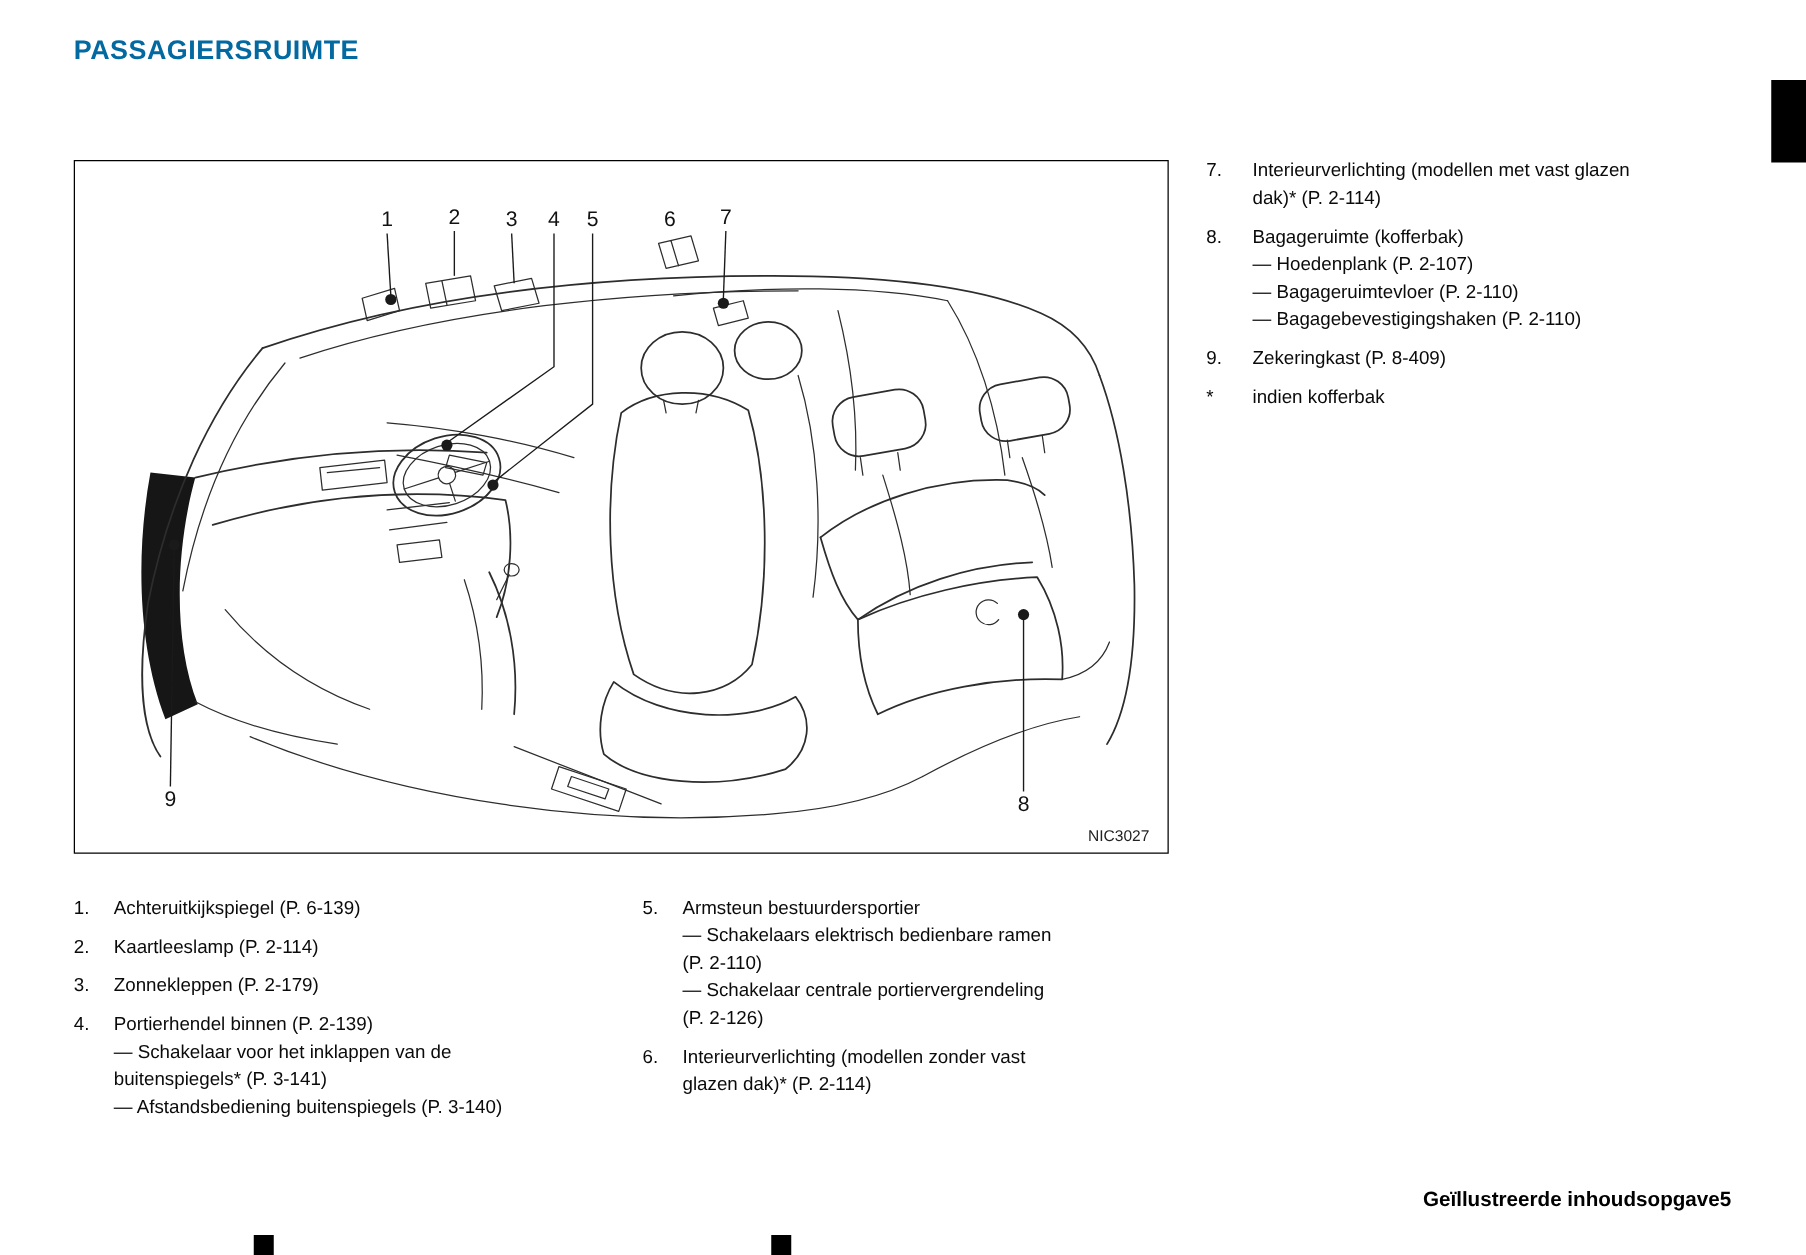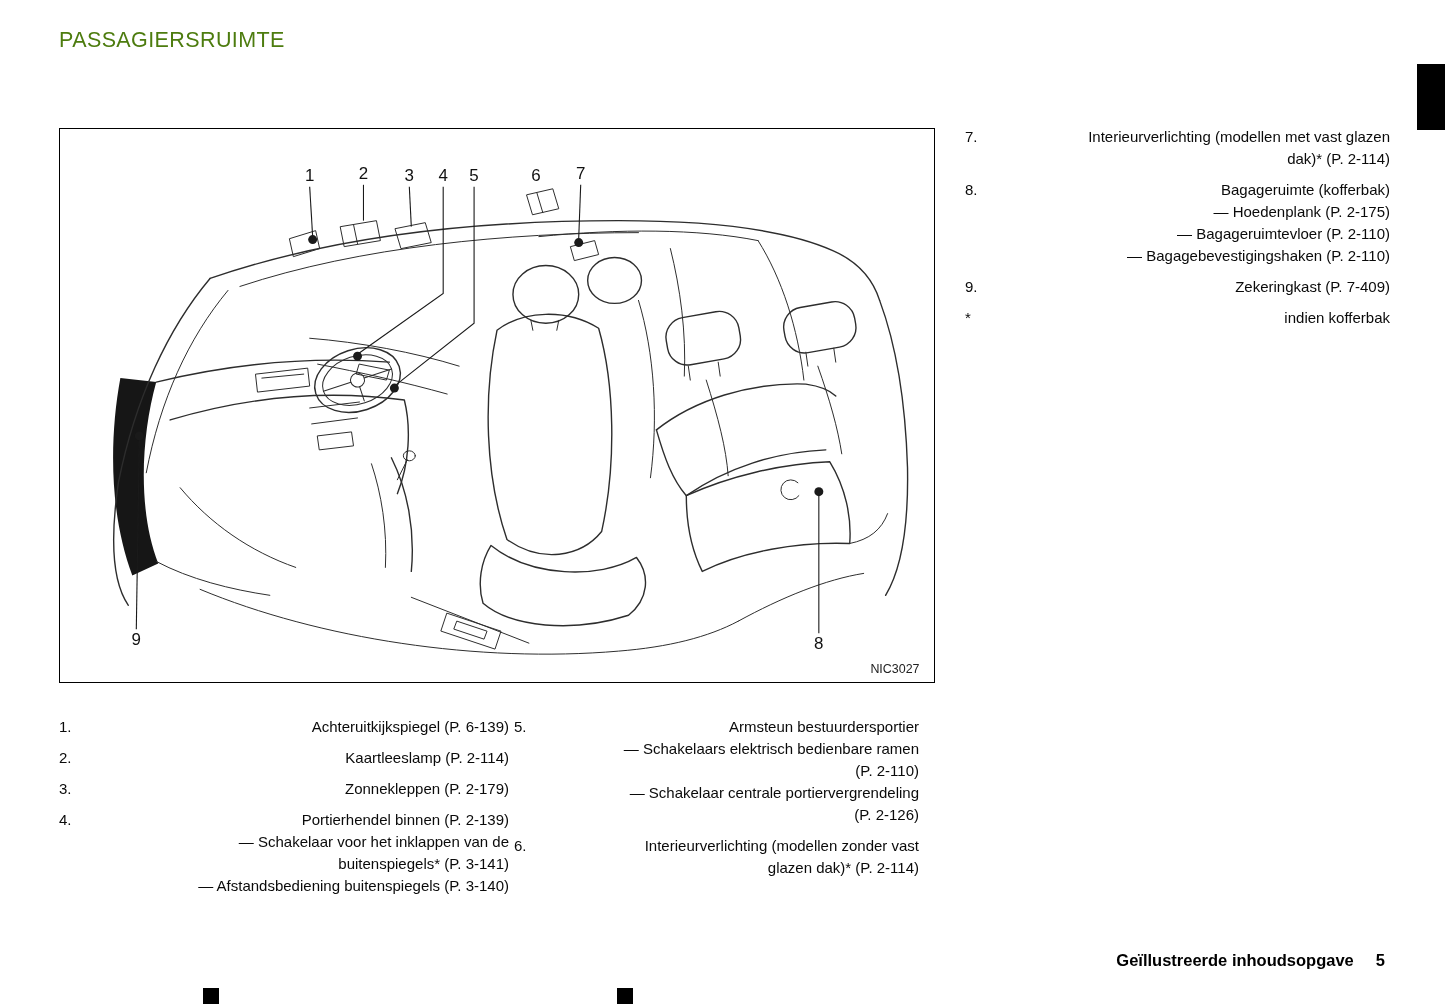--- a/index.html
+++ b/index.html
@@ -2,21 +2,21 @@
 <html><head>
 <meta charset="utf-8">
 <style>
   html,body { margin:0; padding:0; background:#fff; }
   .page {
     position:relative; width:1445px; height:1004px; background:#ffffff;
     color:#000; font-family:"Liberation Sans", sans-serif; overflow:hidden;
   }
   .title {
     position:absolute; left:59px; top:28px; margin:0;
-    font-size:21.5px; font-weight:400; letter-spacing:0.4px; color:#4d7c0f;
+    font-size:21.5px; font-weight:700; letter-spacing:0.4px; color:#0369a1;
   }
   .tab-marker { position:absolute; right:0; top:64px; width:28px; height:66px; background:#000; }
 
   .figure-box {
     position:absolute; left:59px; top:128px; width:876px; height:555px;
     border:1px solid #000; box-sizing:border-box; background:#fff;
   }
   .figure-box svg { width:100%; height:100%; display:block; }
 
   .sketch { fill:none; stroke:#2d2d2d; stroke-width:1.4; stroke-linecap:round; stroke-linejoin:round; }
@@ -29,25 +29,25 @@
 
   .col { position:absolute; }
   .right-col { left:965px; top:126px; width:425px; }
   .left-col  { left:59px;  top:716px; width:450px; }
   .mid-col   { left:514px; top:716px; width:405px; }
 
   .item { display:flex; margin:0 0 9px 0; font-size:15px; line-height:22px; color:#0a0a0a; }
   .num { flex:none; }
   .left-col .num, .mid-col .num { width:32px; }
   .right-col .num { width:37px; }
-  .txt { flex:1; white-space:pre-line;text-align:right; }
+  .txt { flex:1; white-space:pre-line; }
 
   .footer {
     position:absolute; top:951px; right:60px;
-    display:flex; gap:22px; align-items:baseline;
+    display:flex; align-items:baseline;
     font-weight:bold; font-size:16.5px; color:#000;
   }
   .print-mark { position:absolute; bottom:0; width:16px; height:16px; background:#000; }
   .mark-1 { left:203px; } .mark-2 { left:617px; }
 </style>
 </head>
 <body>
 
 <div class="page">
 
@@ -157,27 +157,27 @@
 
   <div class="col right-col">
     <div class="item">
       <span class="num">7.</span>
       <span class="txt">Interieurverlichting (modellen met vast glazen
 dak)* (P. 2-114)</span>
     </div>
     <div class="item">
       <span class="num">8.</span>
       <span class="txt">Bagageruimte (kofferbak)
-— Hoedenplank (P. 2-175)
+— Hoedenplank (P. 2-107)
 — Bagageruimtevloer (P. 2-110)
 — Bagagebevestigingshaken (P. 2-110)</span>
     </div>
     <div class="item">
       <span class="num">9.</span>
-      <span class="txt">Zekeringkast (P. 7-409)</span>
+      <span class="txt">Zekeringkast (P. 8-409)</span>
     </div>
     <div class="item">
       <span class="num">*</span>
       <span class="txt">indien kofferbak</span>
     </div>
   </div>
 
   <div class="col left-col">
     <div class="item">
       <span class="num">1.</span>

